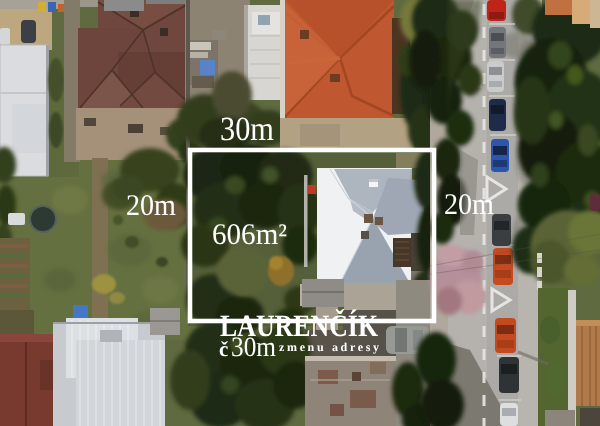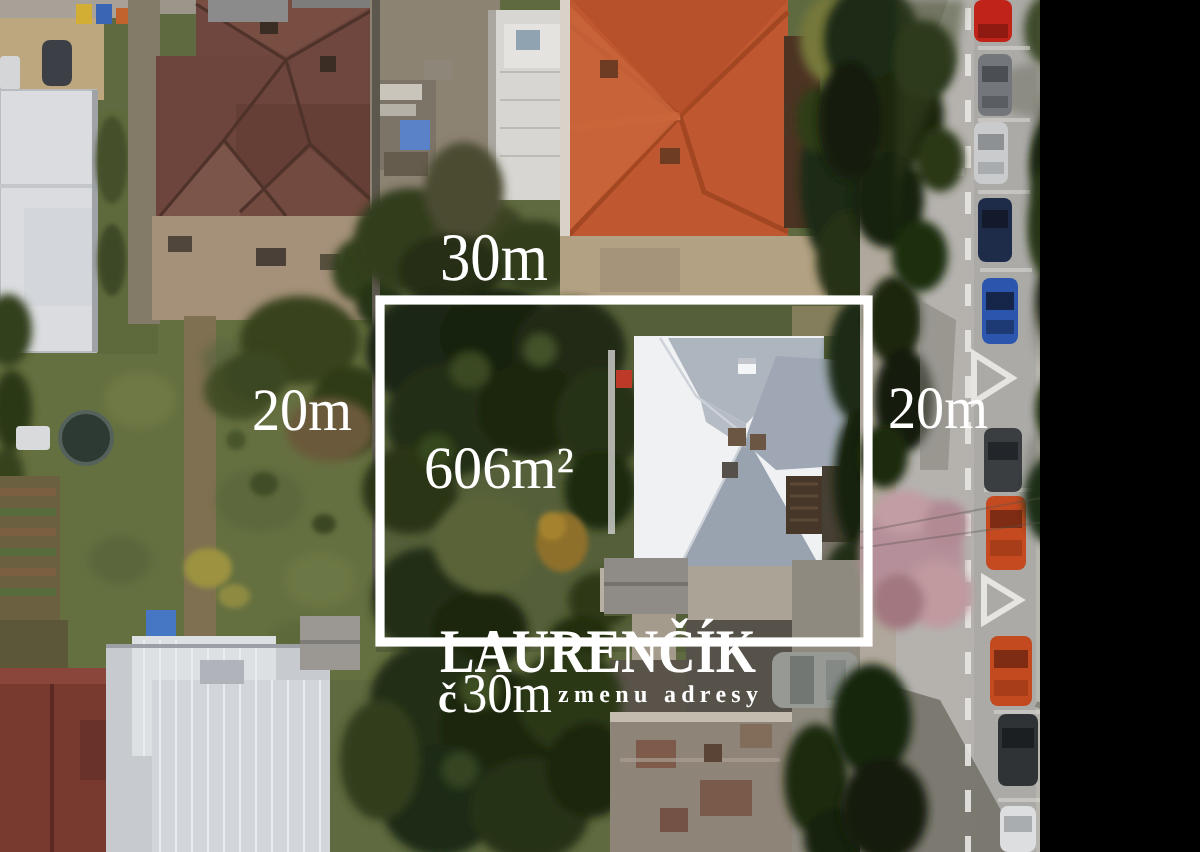--- a/index.html
+++ b/index.html
@@ -1,16 +1,16 @@
 <!DOCTYPE html>
 <html><head>
 <meta charset="utf-8">
 <style>
   html,body{margin:0;padding:0;background:#000;}
-  #scene{width:520px;height:426px;position:relative;overflow:hidden;font-family:"Liberation Serif",serif;}
+  #scene{width:600px;height:426px;position:relative;overflow:hidden;font-family:"Liberation Serif",serif;}
   svg text{text-rendering:geometricPrecision;}
 </style>
 </head>
 <body>
 <div id="scene">
 <svg width="600" height="426" viewBox="0 0 600 426">
 <defs>
   <filter id="soft1" x="-30%" y="-30%" width="160%" height="160%">
           <feGaussianBlur stdDeviation="2.2"></feGaussianBlur>
         </filter>

